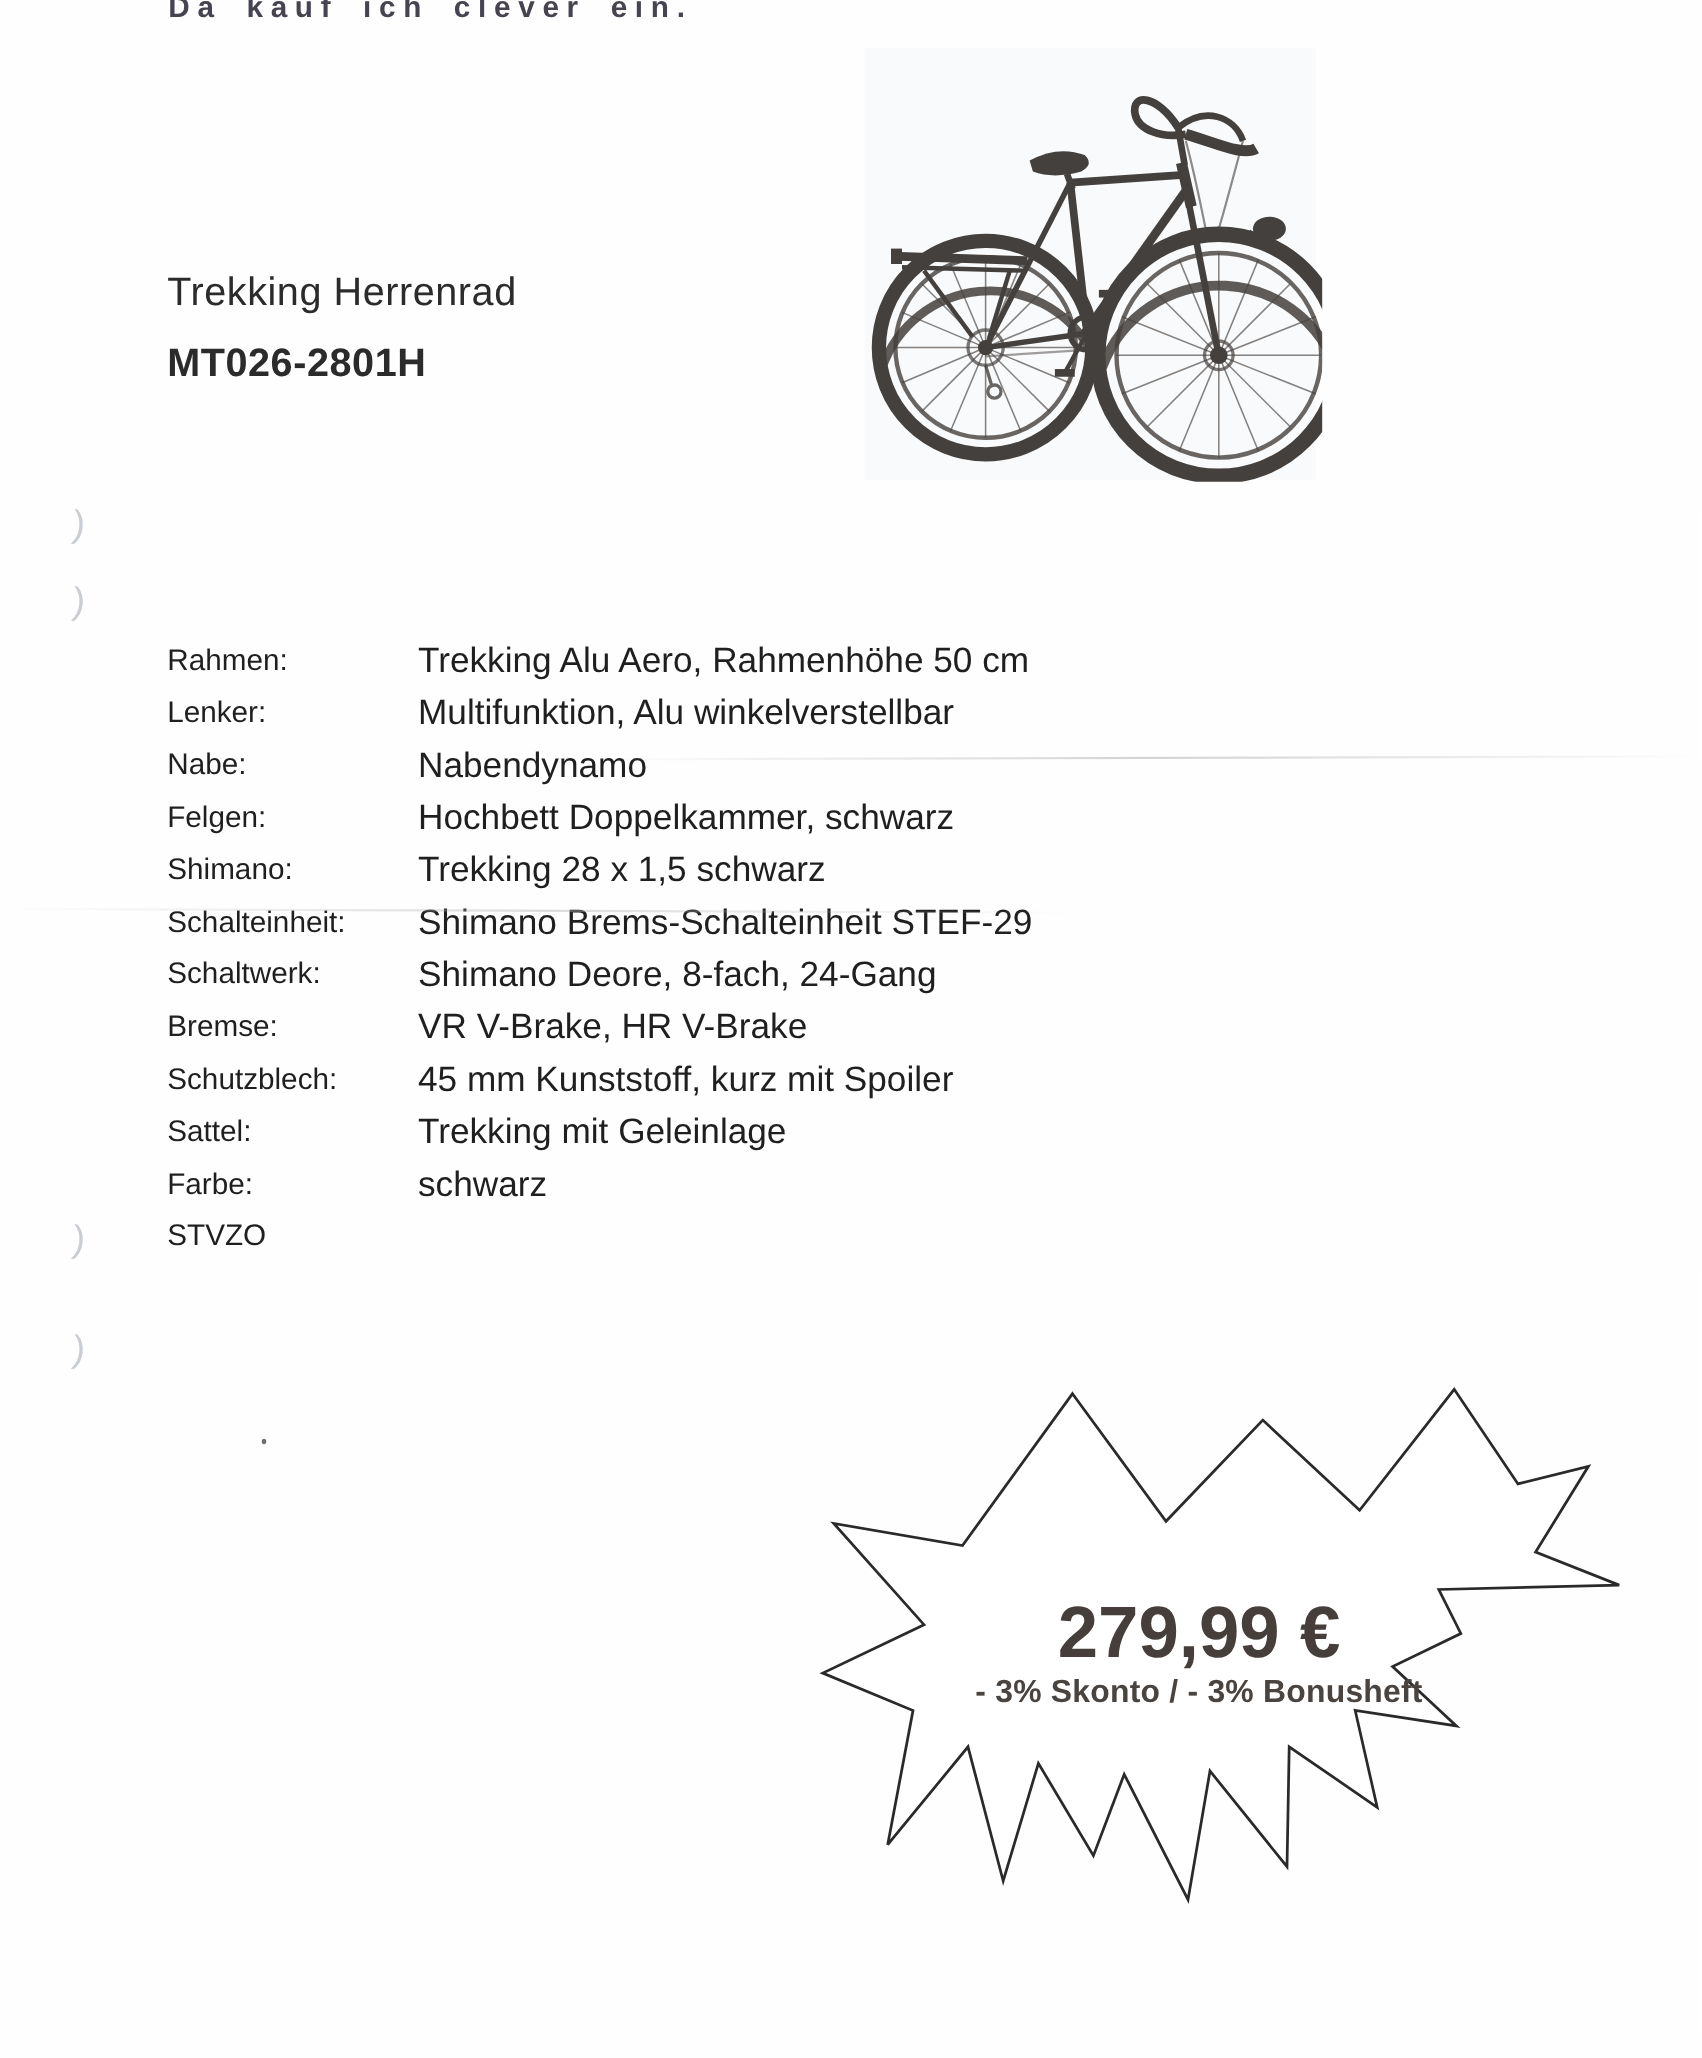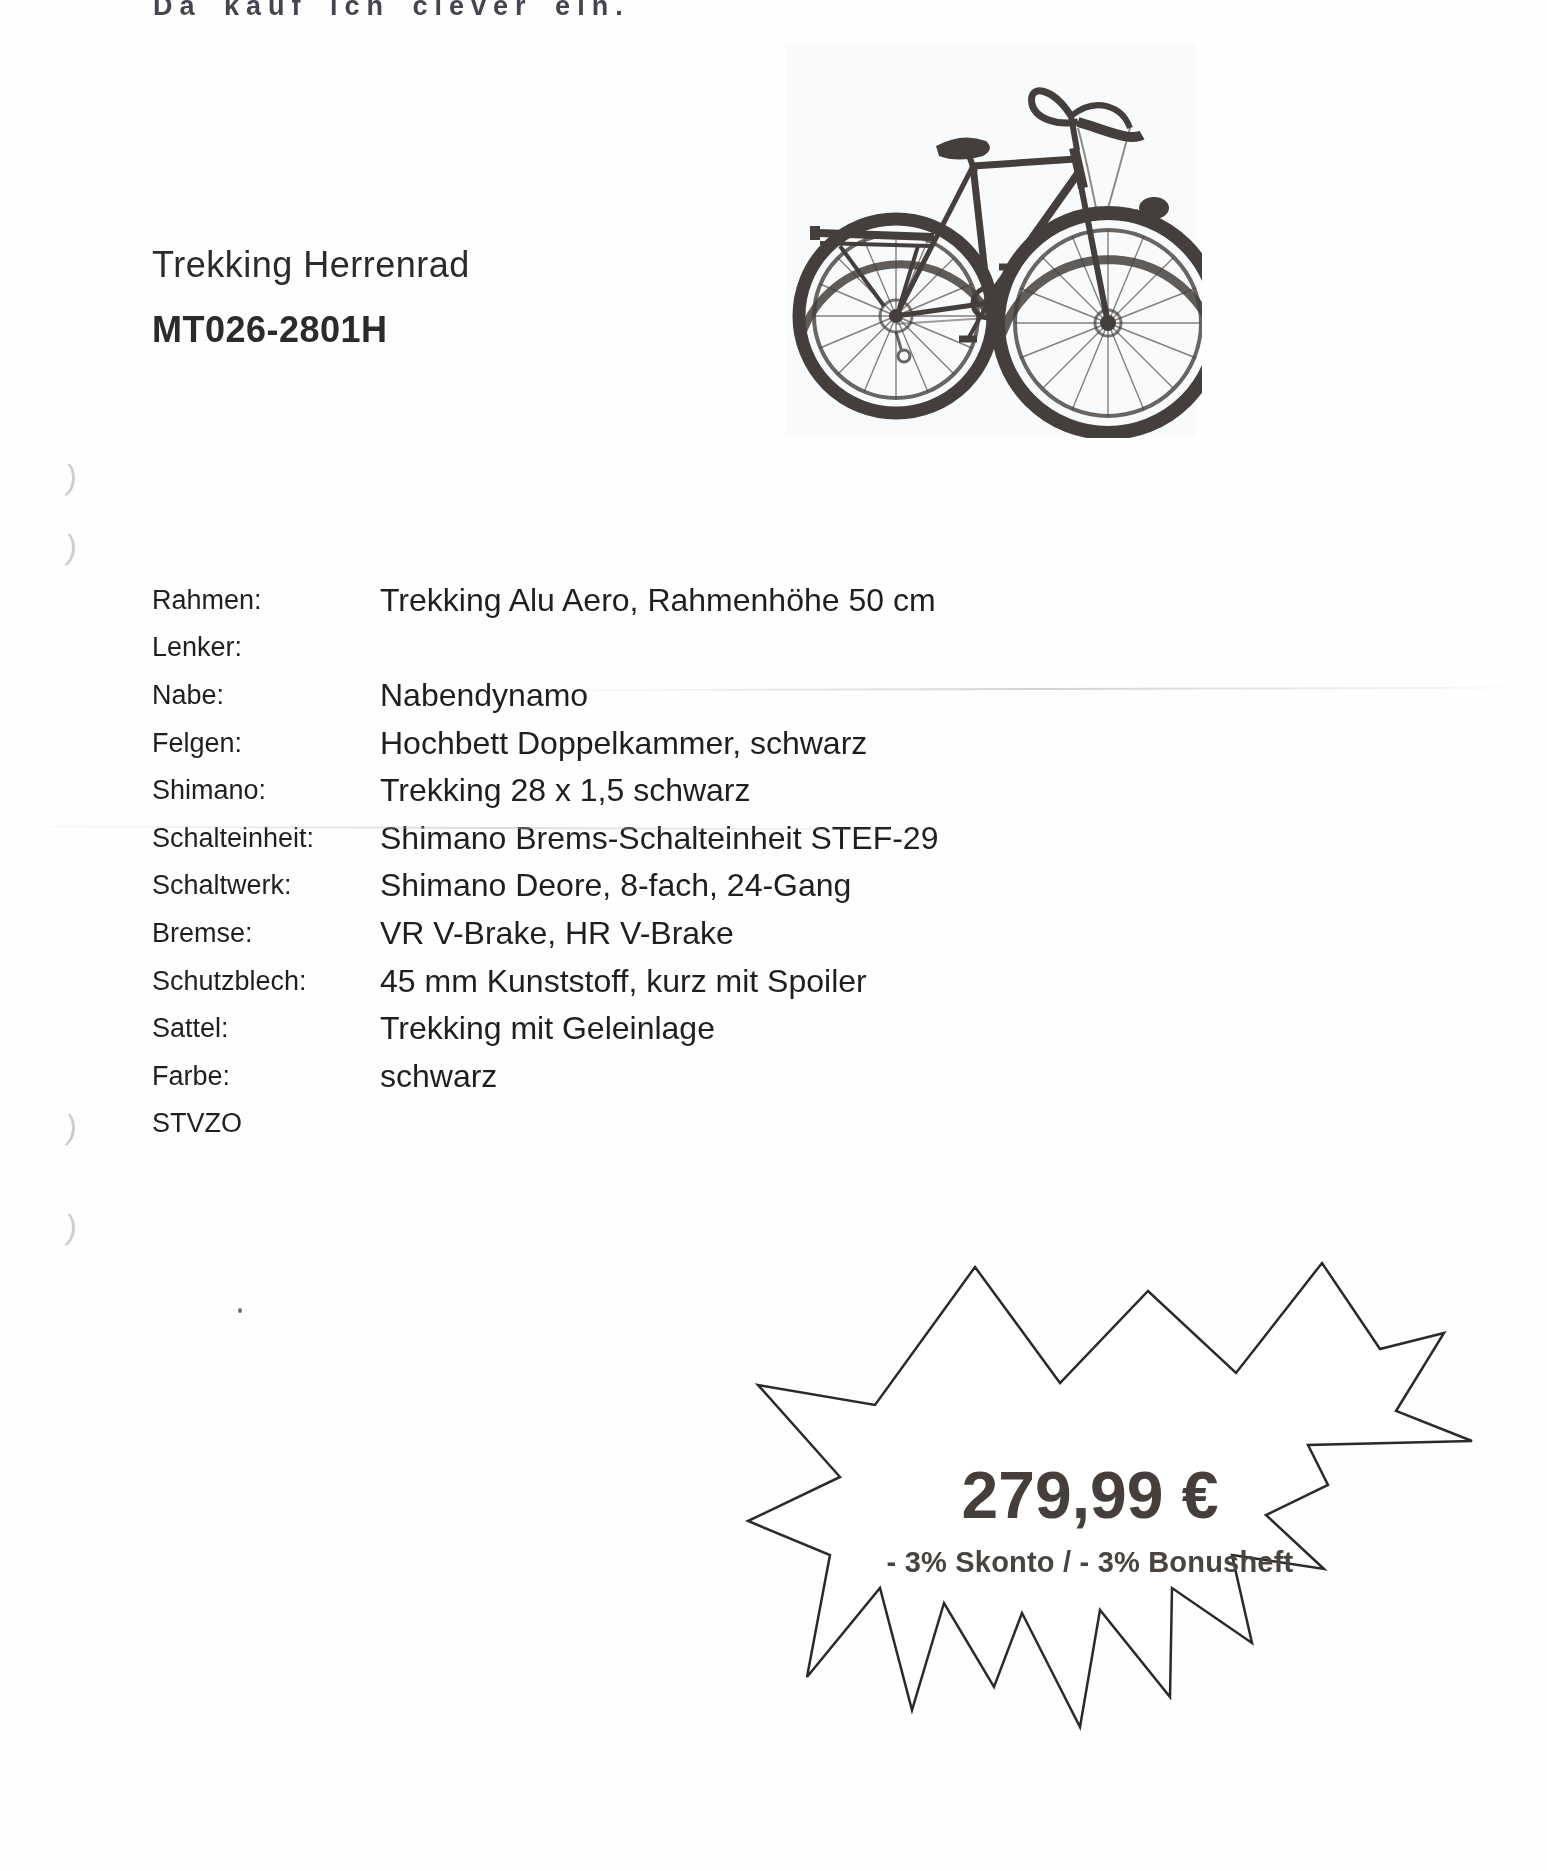--- a/index.html
+++ b/index.html
@@ -45,21 +45,21 @@
   }
   .speck{position:absolute;width:4px;height:5px;border-radius:50%;background:#4a4a4a;opacity:.8;}
   
   .burst-svg{position:absolute;left:730px;top:1255px;width:760px;height:500px;}
   .price-block{
     position:absolute;left:860px;top:1444px;width:460px;
     text-align:center;
   }
   .price-amount{
     font-size:66px;font-weight:bold;color:#453e3a;
-    letter-spacing:0px;line-height:70px;margin:16px;
+    letter-spacing:0px;line-height:70px;margin:4px;
   }
   .price-conditions{
     font-size:29px;font-weight:bold;color:#4a4440;
     line-height:33px;margin:2px 0 0 0;letter-spacing:0.2px;
   }
   
   .bike-svg{position:absolute;left:778px;top:38px;width:424px;height:400px;}
 </style>
 </head>
 <body>
@@ -165,20 +165,21 @@
     <div class="product-model">MT026-2801H</div>
   </div>
 
   <div class="specs">
     <div class="spec-row">
       <span class="spec-label">Rahmen:</span>
       <span class="spec-value">Trekking Alu Aero, Rahmenhöhe 50 cm</span>
     </div>
     <div class="spec-row">
       <span class="spec-label">Lenker:</span>
+      <span class="spec-value">Multifunktion, Alu winkelverstellbar</span>
     </div>
     <div class="spec-row">
       <span class="spec-label">Nabe:</span>
       <span class="spec-value">Nabendynamo</span>
     </div>
     <div class="spec-row">
       <span class="spec-label">Felgen:</span>
       <span class="spec-value">Hochbett Doppelkammer, schwarz</span>
     </div>
     <div class="spec-row">

